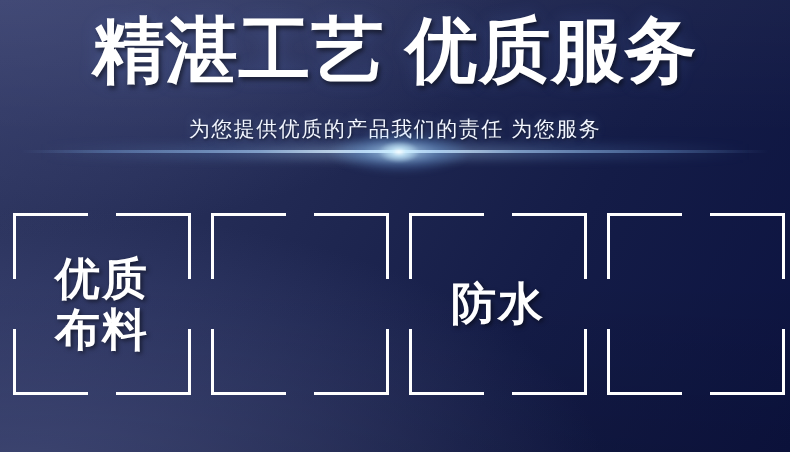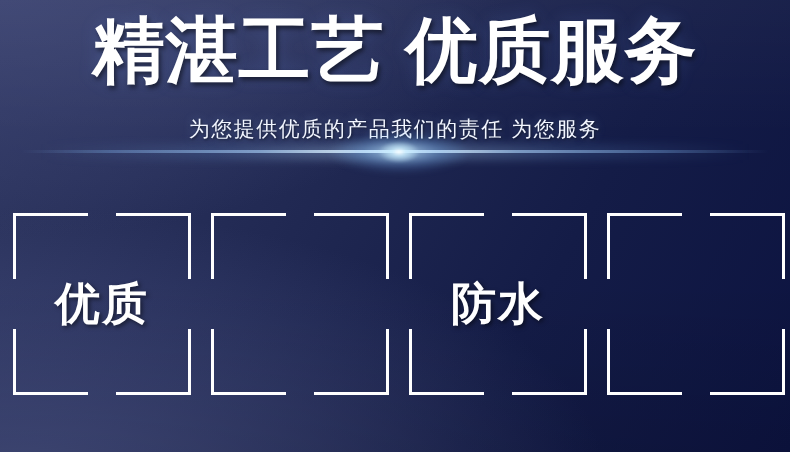--- a/index.html
+++ b/index.html
@@ -128,20 +128,21 @@
       <span class="bar h b-tl-h"></span>
       <span class="bar h b-tr-h"></span>
       <span class="bar h b-bl-h"></span>
       <span class="bar h b-br-h"></span>
       <span class="bar v b-tl-v"></span>
       <span class="bar v b-tr-v"></span>
       <span class="bar v b-bl-v"></span>
       <span class="bar v b-br-v"></span>
       <div class="feature-label">
         <span class="ln">优质</span>
+        <span class="ln">布料</span>
       </div>
     </div>
 
     <div class="feature" id="feat-1" style="left:211px;width:178px;">
       <span class="bar h b-tl-h"></span>
       <span class="bar h b-tr-h"></span>
       <span class="bar h b-bl-h"></span>
       <span class="bar h b-br-h"></span>
       <span class="bar v b-tl-v"></span>
       <span class="bar v b-tr-v"></span>

